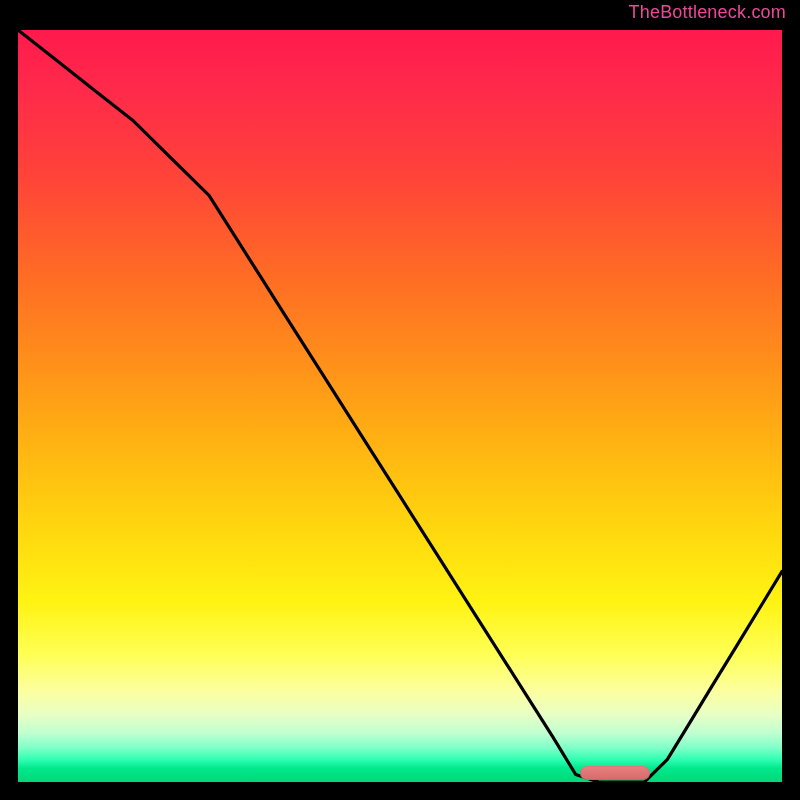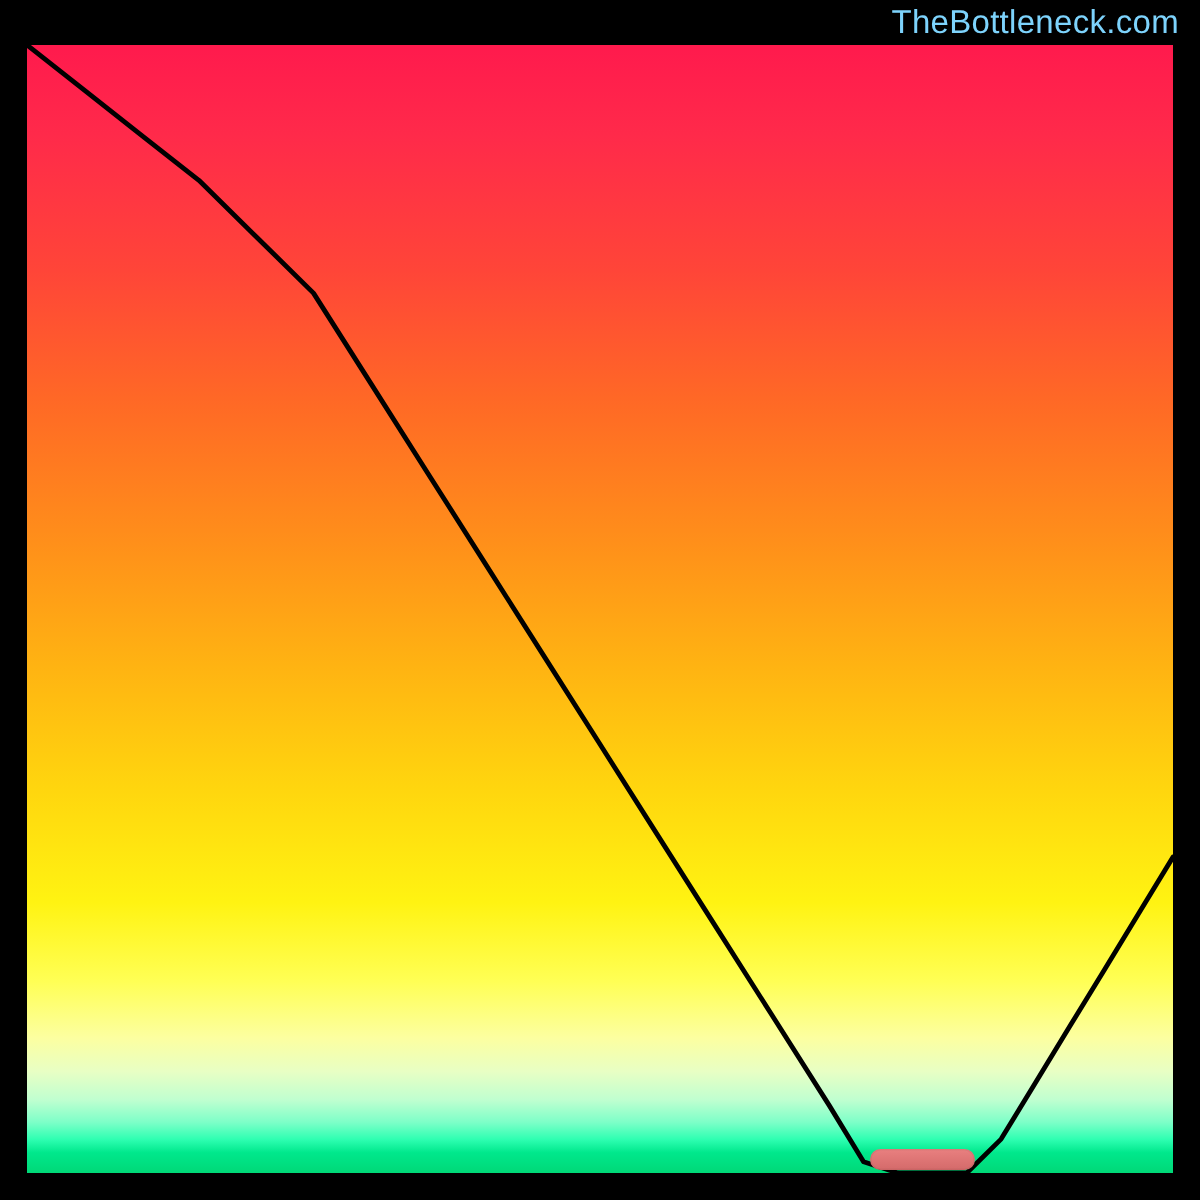--- a/index.html
+++ b/index.html
@@ -57,22 +57,22 @@
     height: 14px;
     width: 70px;
     border-radius: 7px;
     background: linear-gradient(to bottom, #e98080, #d46a6a);
     box-shadow: inset 0 0 0 1px rgba(0,0,0,0.05);
   }
   .watermark {
     position: absolute;
     top: 2px;
     right: 14px;
-    color: #7dd3fc;
-    font-size: 22px;
+    color: #ec4899;
+    font-size: 18px;
     letter-spacing: 0.2px;
     font-weight: 500;
     user-select: none;
   }
 </style>
 </head>
 <body>
 
 <div class="stage">
 

